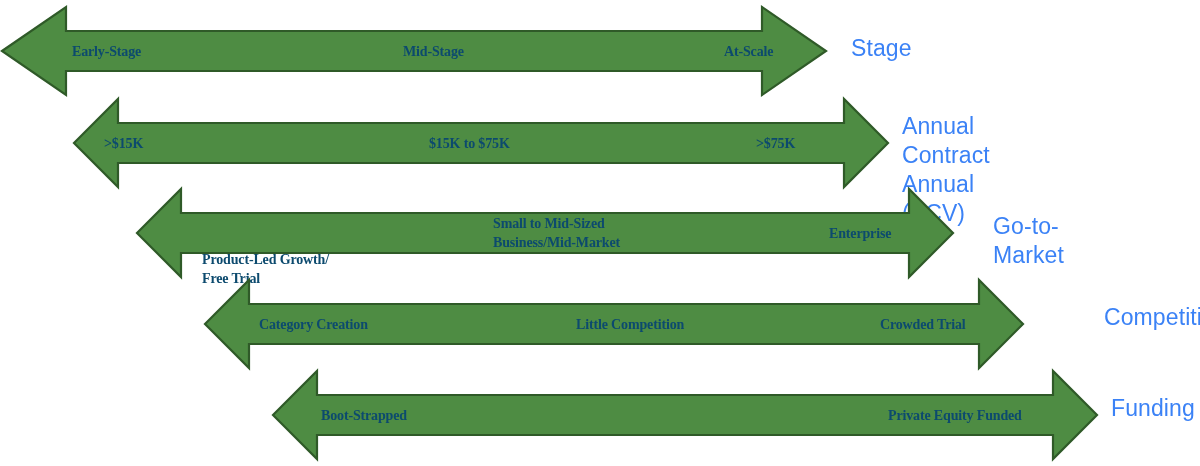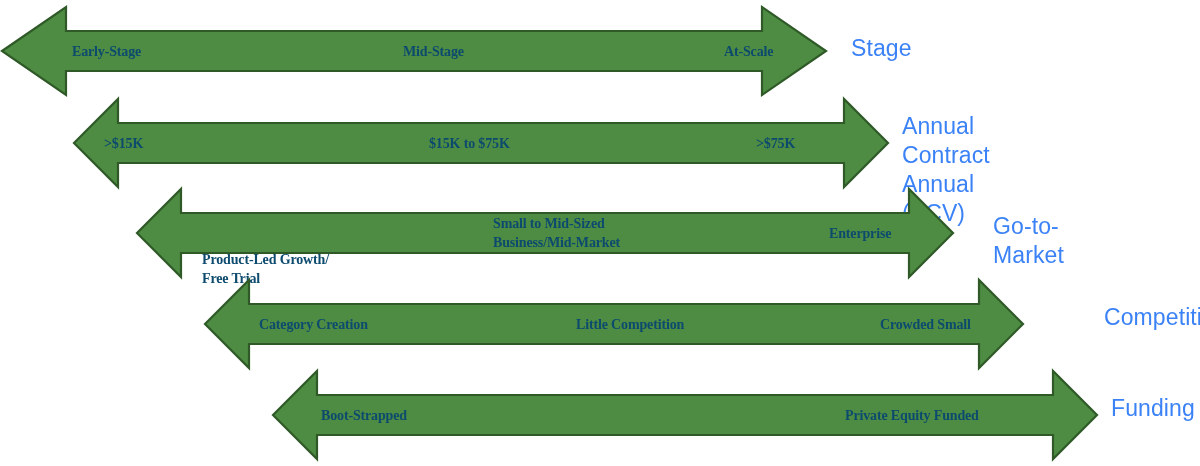--- a/index.html
+++ b/index.html
@@ -117,32 +117,32 @@
   </div>
 
   <div class="row">
     <div class="arrow-wrap" style="left:203px; top:277px; width:822px; height:94px;">
       <svg class="arrow-svg" width="822" height="94" viewBox="0 0 822 94">
         <path d="M 2,47 L 46,3 L 46,27 L 776,27 L 776,3 L 820,47 L 776,91 L 776,67 L 46,67 L 46,91 Z" fill="#4e8c43" stroke="#2f5a28" stroke-width="2.2" stroke-linejoin="miter"></path>
       </svg>
       <div class="seg-layer">
         <div class="seg center" style="left:373px; top:38px;">Little Competition</div>
         <div class="seg left" style="left:56px; top:38px;">Category Creation</div>
-        <div class="seg right" style="left:661px; top:38px;">Crowded Small</div>
+        <div class="seg right" style="left:661px; top:38px;">Crowded Trial</div>
       </div>
     </div>
     <div class="row-label" style="left:1059px; top:303px;margin-left:45px;">Competition</div>
   </div>
 
   <div class="row">
     <div class="arrow-wrap" style="left:271px; top:368px; width:828px; height:94px;">
       <svg class="arrow-svg" width="828" height="94" viewBox="0 0 828 94">
         <path d="M 2,47 L 46,3 L 46,27 L 782,27 L 782,3 L 826,47 L 782,91 L 782,67 L 46,67 L 46,91 Z" fill="#4e8c43" stroke="#2f5a28" stroke-width="2.2" stroke-linejoin="miter"></path>
       </svg>
       <div class="seg-layer">
         <div class="seg left" style="left:50px; top:38px;">Boot-Strapped</div>
-        <div class="seg right" style="left:558px; top:38px;">Private Equity Funded</div>
+        <div class="seg right" style="left:601px; top:38px;">Private Equity Funded</div>
       </div>
     </div>
     <div class="row-label" style="left:1111px; top:394px;">Funding</div>
   </div>
 
 </div>
 
 </body></html>

